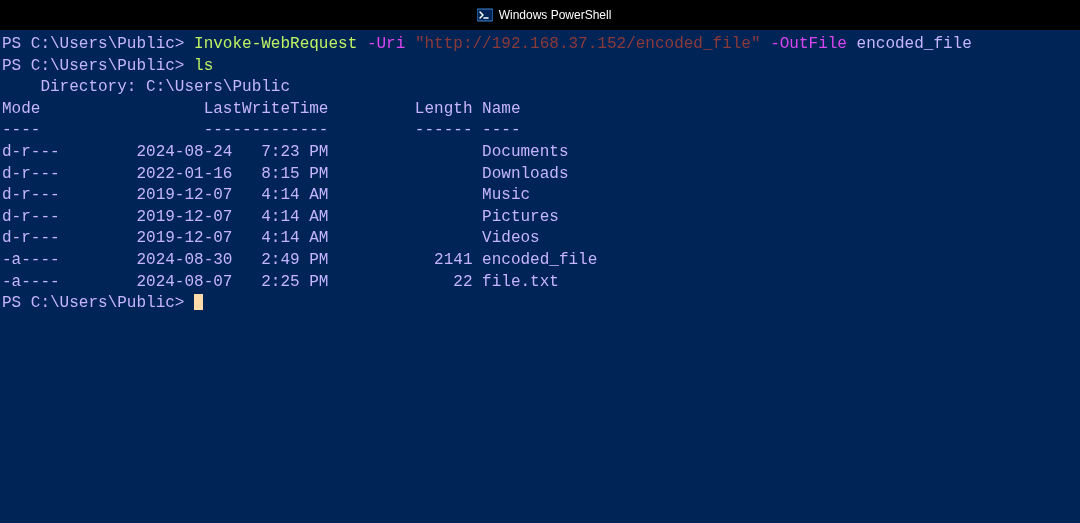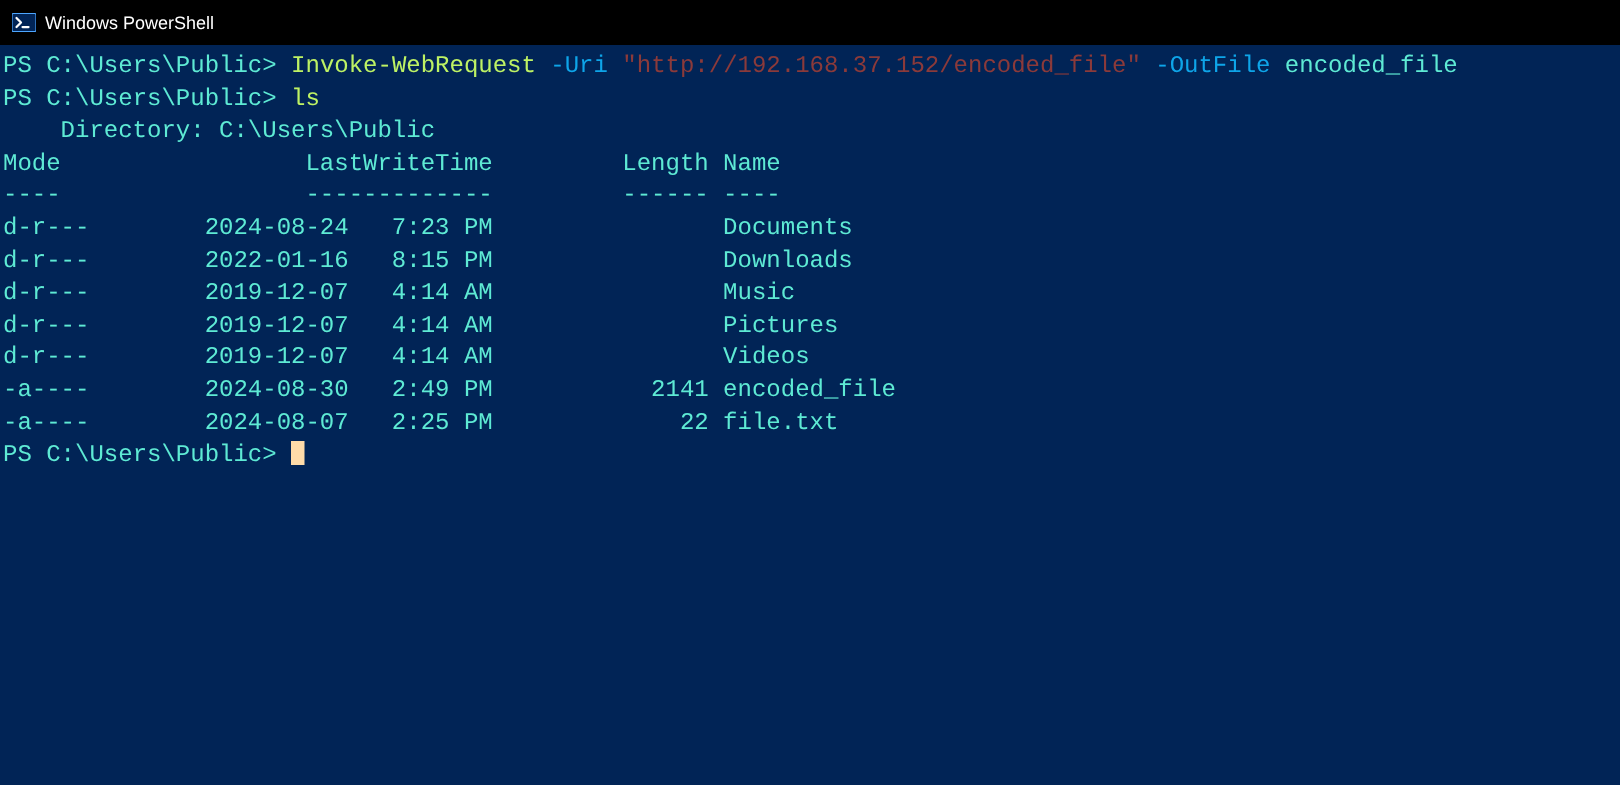--- a/index.html
+++ b/index.html
@@ -23,20 +23,21 @@
     }
     .titlebar {
       height: 30px;
       background: #000000;
       display: flex;
       align-items: center;
       padding-left: 8px;
       color: #ffffff;
       font-family: 'Segoe UI', Tahoma, sans-serif;
       font-size: 12px;
+      justify-content: center;
     }
     .titlebar-icon {
       width: 16px;
       height: 16px;
       margin-right: 6px;
       display: inline-flex;
       align-items: center;
       justify-content: center;
     }
     .terminal {
@@ -45,23 +46,23 @@
       color: #ffffff;
       font-size: 16px;
       line-height: 1.35;
       padding: 4px 0 0 2px;
       white-space: pre;
       font-family: Consolas, 'Courier New', monospace;
     }
     .prompt-line {
       display: block;
     }
-    .c-white { color: #5eead4; }
+    .c-white { color: #c4b5fd; }
     .c-yellow { color: #bef264; }
-    .c-gray { color: #0ea5e9; }
+    .c-gray { color: #d946ef; }
     .c-darkred { color: #8b3a3a; }
     .cursor {
       display: inline-block;
       width: 9px;
       height: 16px;
       background: #fedba9;
       vertical-align: text-bottom;
       margin-bottom: 2px;
     }
     .ps-icon-svg {

